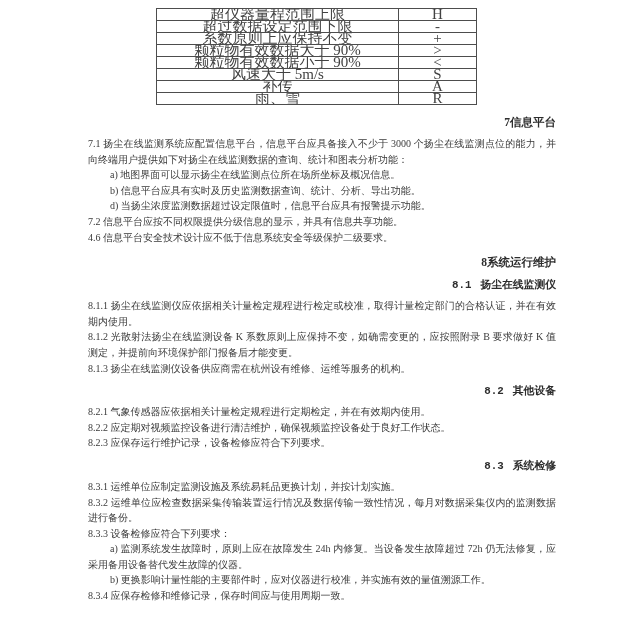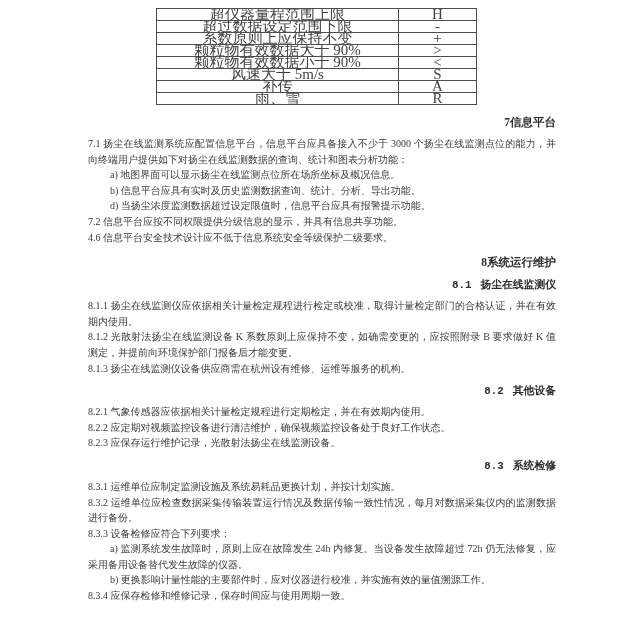--- a/index.html
+++ b/index.html
@@ -119,21 +119,21 @@
   <h3 class="sub"><span class="num">8.1</span><span>扬尘在线监测仪</span></h3>
 
   <p class="clause">8.1.1 扬尘在线监测仪应依据相关计量检定规程进行检定或校准，取得计量检定部门的合格认证，并在有效期内使用。</p>
   <p class="clause">8.1.2 光散射法扬尘在线监测设备 K 系数原则上应保持不变，如确需变更的，应按照附录 B 要求做好 K 值测定，并提前向环境保护部门报备后才能变更。</p>
   <p class="clause">8.1.3 扬尘在线监测仪设备供应商需在杭州设有维修、运维等服务的机构。</p>
 
   <h3 class="sub"><span class="num">8.2</span><span>其他设备</span></h3>
 
   <p class="clause">8.2.1 气象传感器应依据相关计量检定规程进行定期检定，并在有效期内使用。</p>
   <p class="clause">8.2.2 应定期对视频监控设备进行清洁维护，确保视频监控设备处于良好工作状态。</p>
-  <p class="clause">8.2.3 应保存运行维护记录，光散射法扬尘在线监测设备。</p>
+  <p class="clause">8.2.3 应保存运行维护记录，设备检修应符合下列要求。</p>
 
   <h3 class="sub"><span class="num">8.3</span><span>系统检修</span></h3>
 
   <p class="clause">8.3.1 运维单位应制定监测设施及系统易耗品更换计划，并按计划实施。</p>
   <p class="clause">8.3.2 运维单位应检查数据采集传输装置运行情况及数据传输一致性情况，每月对数据采集仪内的监测数据进行备份。</p>
   <p class="clause">8.3.3 设备检修应符合下列要求：</p>
   <p class="list-item">a) 监测系统发生故障时，原则上应在故障发生 24h 内修复。当设备发生故障超过 72h 仍无法修复，应采用备用设备替代发生故障的仪器。</p>
   <p class="list-item">b) 更换影响计量性能的主要部件时，应对仪器进行校准，并实施有效的量值溯源工作。</p>
   <p class="clause">8.3.4 应保存检修和维修记录，保存时间应与使用周期一致。</p>
 

